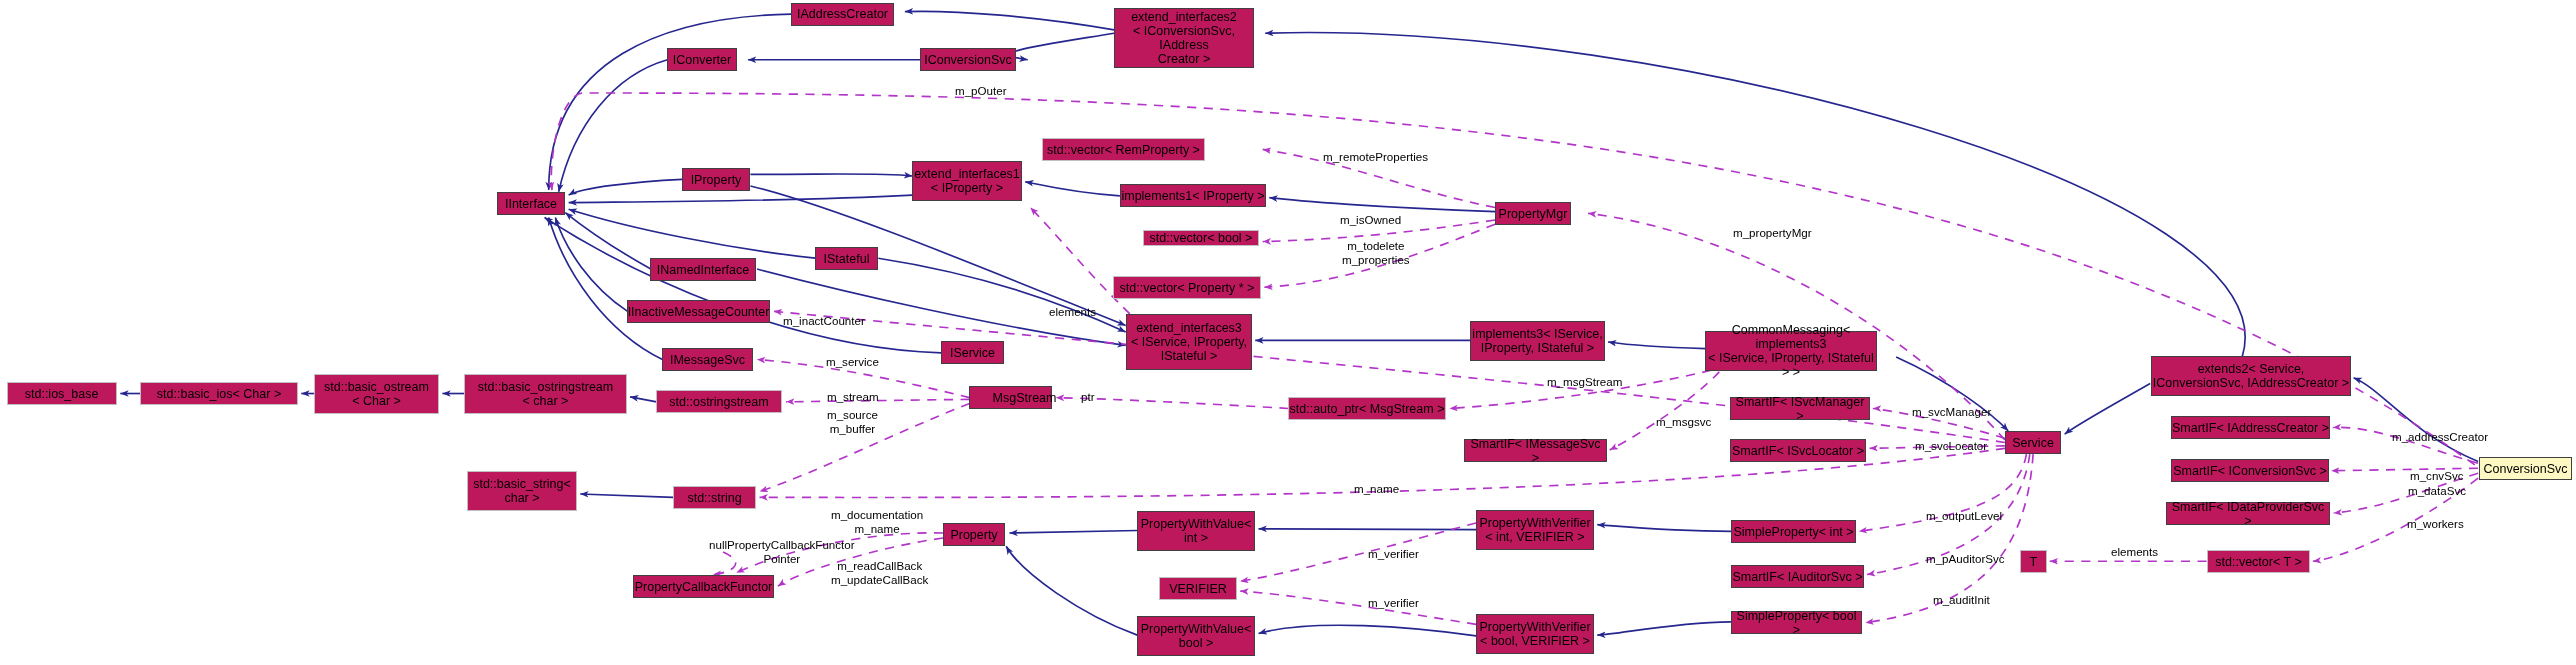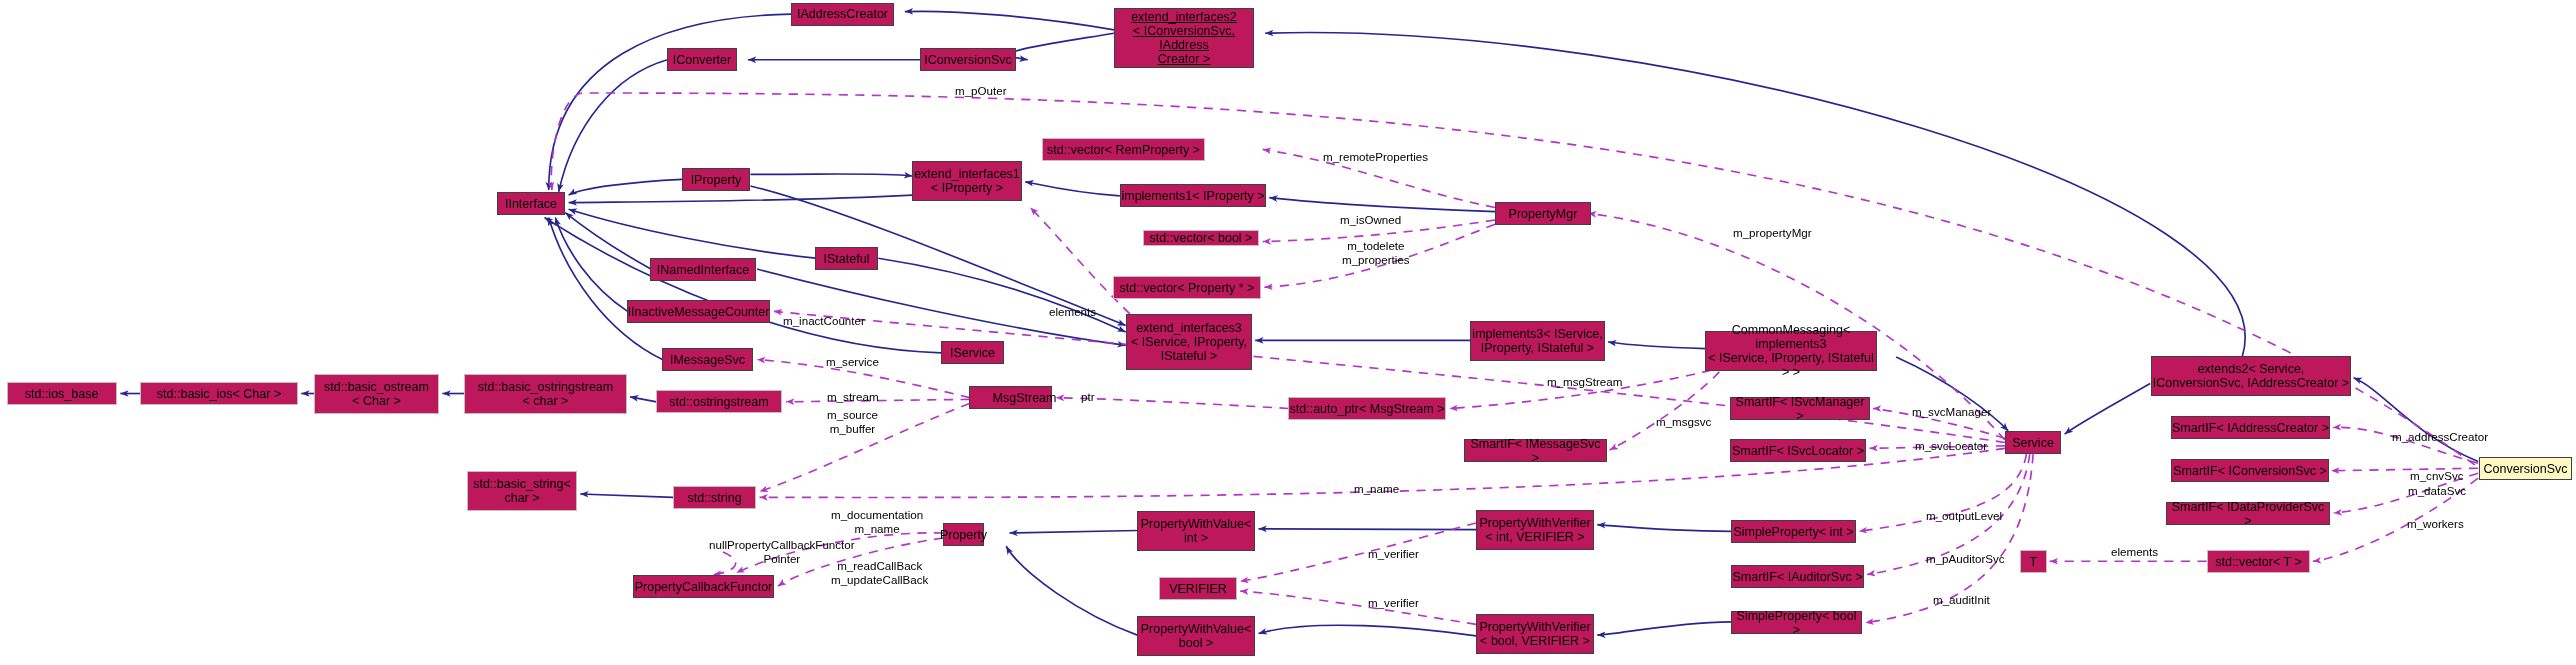--- a/index.html
+++ b/index.html
@@ -184,21 +184,21 @@
 &lt; Char &gt;</div>
     <div class="node light" style="left: 464px; top: 374px; width: 163px; height: 40px;">std::basic_ostringstream
 &lt; char &gt;</div>
     <div class="node light" style="left: 656px; top: 390px; width: 126px; height: 23px;">std::ostringstream</div>
     <div class="node light" style="left: 467px; top: 471px; width: 110px; height: 40px;">std::basic_string&lt;
 char &gt;</div>
     <div class="node light" style="left: 673px; top: 486px; width: 83px; height: 23px;">std::string</div>
     <div class="node strong" style="left: 791px; top: 2.5px; width: 103px; height: 23px;">IAddressCreator</div>
     <div class="node plain" style="left: 667px; top: 48px; width: 70px; height: 23px;">IConverter</div>
     <div class="node plain" style="left: 920px; top: 48px; width: 96px; height: 23px;">IConversionSvc</div>
-    <div class="node strong" style="left: 1114px; top: 8.3px; width: 140px; height: 60px; text-decoration: underline;">extend_interfaces2
+    <div class="node strong" style="left: 1114px; top: 8.3px; width: 140px; height: 60px;">extend_interfaces2
 &lt; IConversionSvc, IAddress
 Creator &gt;</div>
     <div class="node plain" style="left: 497px; top: 192px; width: 68px; height: 23px;">IInterface</div>
     <div class="node plain" style="left: 682px; top: 168px; width: 68px; height: 23px;">IProperty</div>
     <div class="node plain" style="left: 815px; top: 247px; width: 63px; height: 23px;">IStateful</div>
     <div class="node strong" style="left: 650px; top: 258px; width: 106px; height: 23px;">INamedInterface</div>
     <div class="node strong" style="left: 627px; top: 300px; width: 143px; height: 23px;">IInactiveMessageCounter</div>
     <div class="node strong" style="left: 662px; top: 348px; width: 91px; height: 23px;">IMessageSvc</div>
     <div class="node strong" style="left: 941px; top: 341px; width: 63px; height: 23px;">IService</div>
     <div class="node strong" style="left: 912px; top: 161px; width: 110px; height: 40px;">extend_interfaces1
@@ -207,36 +207,36 @@
     <div class="node light" style="left: 1042px; top: 138px; width: 163px; height: 23px;">std::vector&lt; RemProperty &gt;</div>
     <div class="node light" style="left: 1143px; top: 230px; width: 116px; height: 16px;">std::vector&lt; bool &gt;</div>
     <div class="node light" style="left: 1113px; top: 276px; width: 148px; height: 23px;">std::vector&lt; Property * &gt;</div>
     <div class="node strong" style="left: 1126px; top: 314px; width: 126px; height: 56px;">extend_interfaces3
 &lt; IService, IProperty,
 IStateful &gt;</div>
     <div class="node strong" style="left: 1470px; top: 321px; width: 135px; height: 40px;">implements3&lt; IService,
 IProperty, IStateful &gt;</div>
     <div class="node strong" style="left: 1705px; top: 331px; width: 172px; height: 40px;">CommonMessaging&lt; implements3
 &lt; IService, IProperty, IStateful &gt; &gt;</div>
-    <div class="node strong" style="left: 1495px; top: 202px; width: 96px; height: 23px;">PropertyMgr</div>
+    <div class="node strong" style="left: 1495px; top: 202px; width: 76px; height: 23px;">PropertyMgr</div>
     <div class="node light" style="left: 1288px; top: 397px; width: 158px; height: 23px;">std::auto_ptr&lt; MsgStream &gt;</div>
     <div class="node strong" style="left: 969px; top: 386px; width: 83px; height: 23px; padding-left: 28px;">MsgStream</div>
     <div class="node strong" style="left: 1464px; top: 439px; width: 143px; height: 23px;">SmartIF&lt; IMessageSvc &gt;</div>
     <div class="node strong" style="left: 1730px; top: 397px; width: 140px; height: 23px;">SmartIF&lt; ISvcManager &gt;</div>
     <div class="node strong" style="left: 1730px; top: 439px; width: 136px; height: 23px;">SmartIF&lt; ISvcLocator &gt;</div>
     <div class="node strong" style="left: 2005px; top: 431px; width: 56px; height: 23px;">Service</div>
     <div class="node strong" style="left: 2151px; top: 356px; width: 200px; height: 40px;">extends2&lt; Service,
 IConversionSvc, IAddressCreator &gt;</div>
     <div class="node strong" style="left: 2171px; top: 416px; width: 159px; height: 23px;">SmartIF&lt; IAddressCreator &gt;</div>
     <div class="node strong" style="left: 2171px; top: 459px; width: 158px; height: 23px;">SmartIF&lt; IConversionSvc &gt;</div>
     <div class="node strong" style="left: 2166px; top: 502px; width: 164px; height: 23px;">SmartIF&lt; IDataProviderSvc &gt;</div>
     <div class="node light" style="left: 2020px; top: 550px; width: 26.6px; height: 23px;">T</div>
     <div class="node light" style="left: 2207px; top: 550px; width: 103px; height: 23px;">std::vector&lt; T &gt;</div>
     <div class="node highlight" style="left: 2479px; top: 457px; width: 93px; height: 23px;">ConversionSvc</div>
-    <div class="node strong" style="left: 943px; top: 523px; width: 41px; height: 23px; text-align: right;">Property</div>
+    <div class="node strong" style="left: 943px; top: 523px; width: 62px; height: 23px; text-align: right;">Property</div>
     <div class="node strong" style="left: 633px; top: 575px; width: 141px; height: 23px;">PropertyCallbackFunctor</div>
     <div class="node strong" style="left: 1137px; top: 511px; width: 118px; height: 40px;">PropertyWithValue&lt;
 int &gt;</div>
     <div class="node light" style="left: 1159px; top: 577px; width: 78px; height: 23px;">VERIFIER</div>
     <div class="node strong" style="left: 1137px; top: 616px; width: 118px; height: 40px;">PropertyWithValue&lt;
 bool &gt;</div>
     <div class="node strong" style="left: 1476px; top: 510px; width: 118px; height: 40px;">PropertyWithVerifier
 &lt; int, VERIFIER &gt;</div>
     <div class="node strong" style="left: 1476px; top: 614px; width: 118px; height: 40px;">PropertyWithVerifier
 &lt; bool, VERIFIER &gt;</div>

